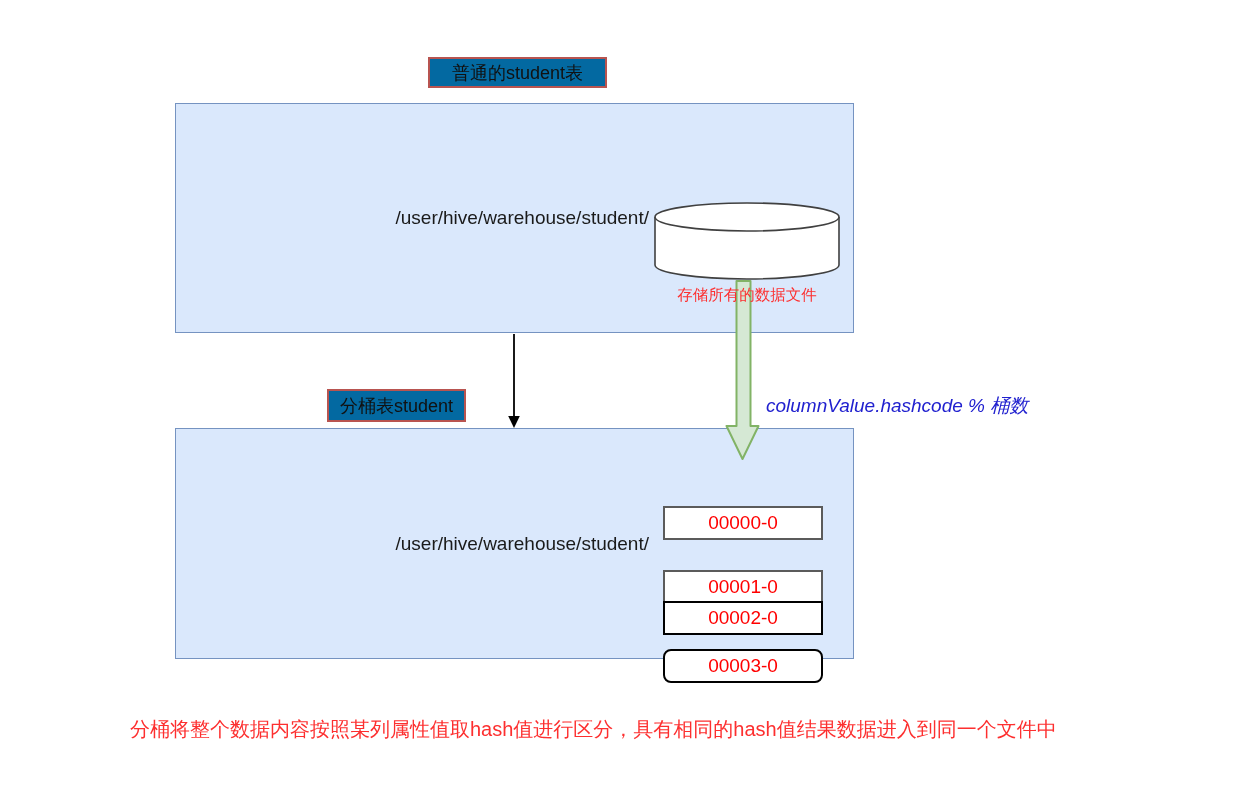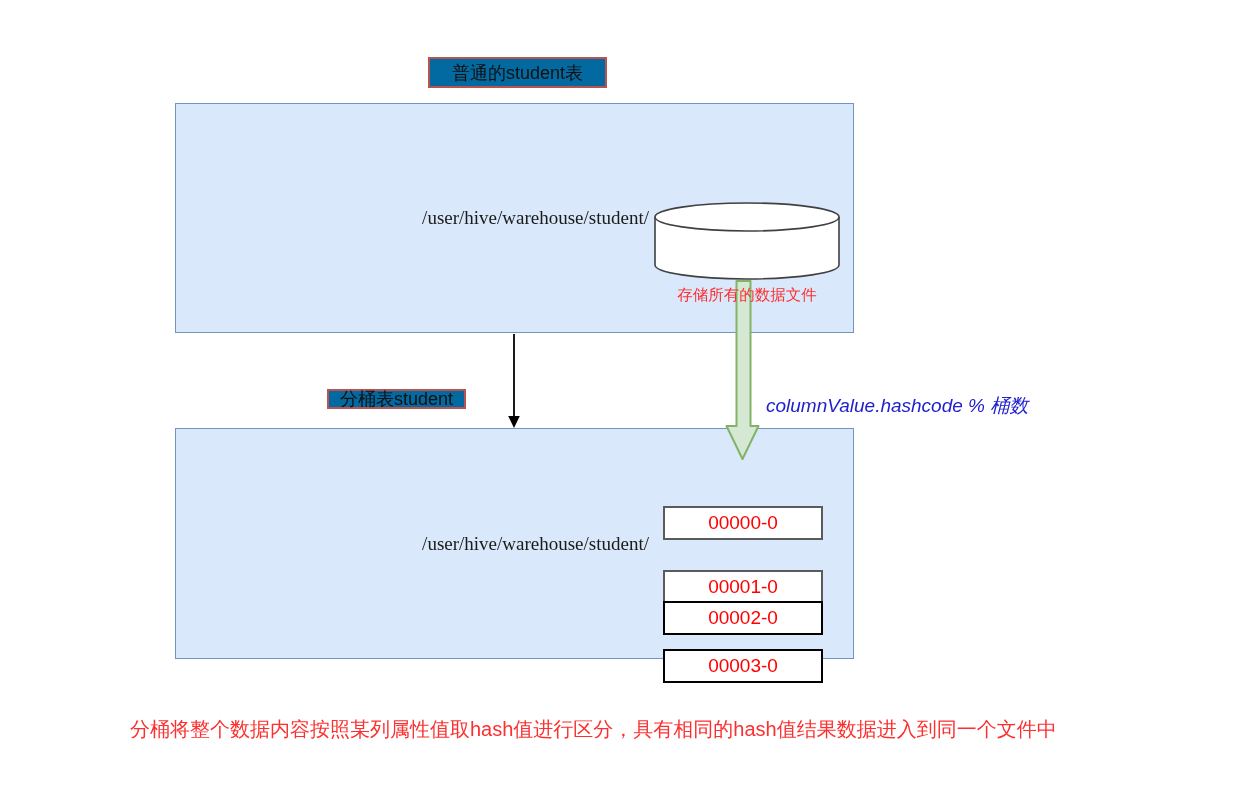--- a/index.html
+++ b/index.html
@@ -23,21 +23,20 @@
     position: absolute;
     background: #dae8fc;
     border: 1.5px solid #7593c1;
   }
   .path-text {
     position: absolute;
     color: #1a1a1a;
     font-size: 19px;
     text-align: right;
     white-space: nowrap;
-    font-family: Liberation Serif, serif;
   }
   .cyl-label {
     position: absolute;
     color: #fd2f2f;
     font-size: 15.5px;
     text-align: center;
     white-space: nowrap;
   }
   .formula-text {
     position: absolute;
@@ -89,28 +88,28 @@
     <g>
       <path d="M655,217 V265 A92,14 0 0 0 839,265 V217" fill="#ffffff" stroke="#404040" stroke-width="1.6"></path>
       <ellipse cx="747" cy="217" rx="92" ry="14" fill="#ffffff" stroke="#404040" stroke-width="1.6"></ellipse>
     </g>
   </svg>
 
   <div class="path-text" style="left:279px; top:207px; width:370px;">/user/hive/warehouse/student/</div>
 
   <div class="cyl-label" style="left:657px; top:241px; width:180px;margin-top:44px;">存储所有的数据文件</div>
 
-  <div class="pink-label" style="left:327px; top:389px; width:139px; height:20px;">
+  <div class="pink-label" style="left:327px; top:389px; width:139px; height:33px;">
     <span>分桶表student</span>
   </div>
 
   <div class="formula-text" style="left:766px; top:393px;font-style:italic;">columnValue.hashcode % 桶数</div>
 
   <div class="path-text" style="left:279px; top:533px; width:370px;">/user/hive/warehouse/student/</div>
 
   <div class="file-box gray" style="left:663px; top:471px;">00000-0</div>
   <div class="file-box gray" style="left:663px; top:535px;">00001-0</div>
   <div class="file-box black" style="left:663px; top:566px;">00002-0</div>
-  <div class="file-box black" style="left:663px; top:614px;">00003-0</div>
+  <div class="file-box black" style="left:663px; top:614px;border-radius:8px;">00003-0</div>
 
   <div class="footnote-text" style="left:110px; top:716px;">分桶将整个数据内容按照某列属性值取hash值进行区分，具有相同的hash值结果数据进入到同一个文件中</div>
 
 </div>
 
 </body></html>

